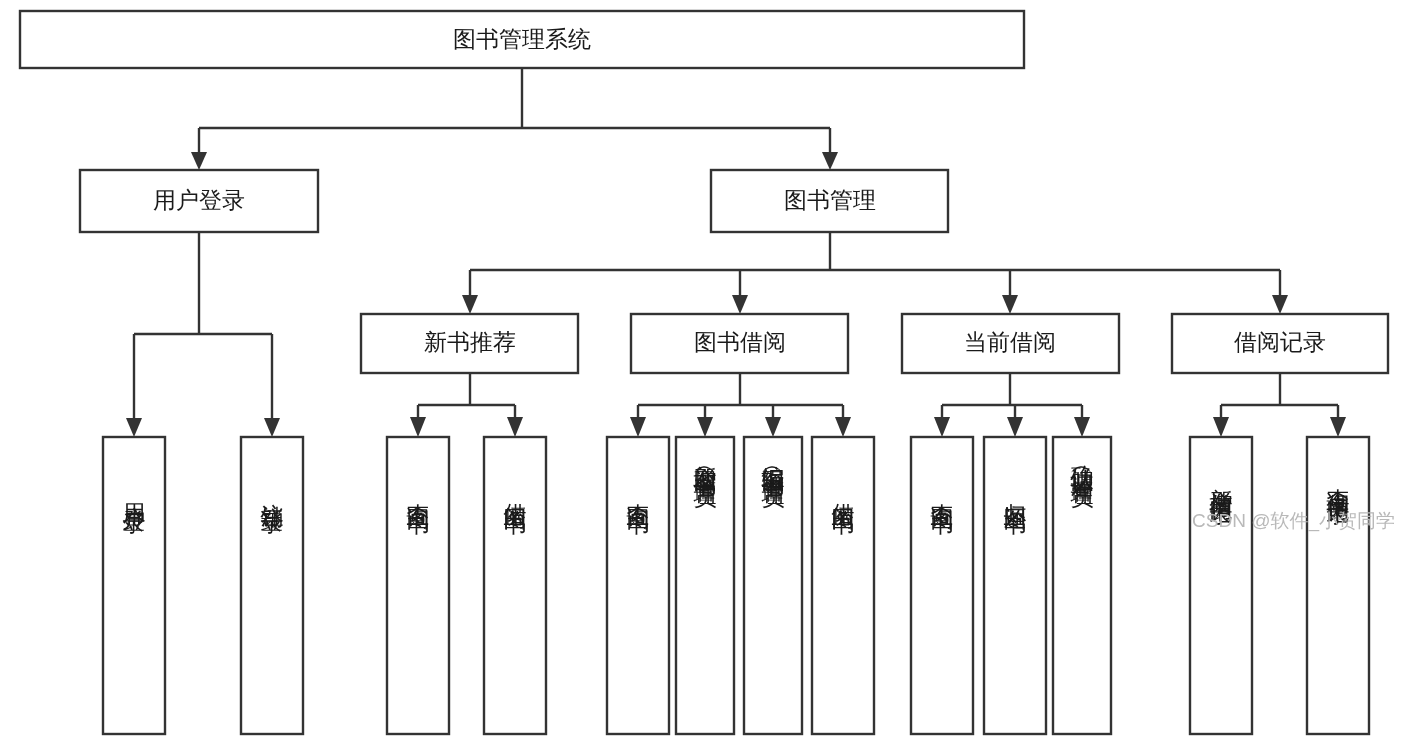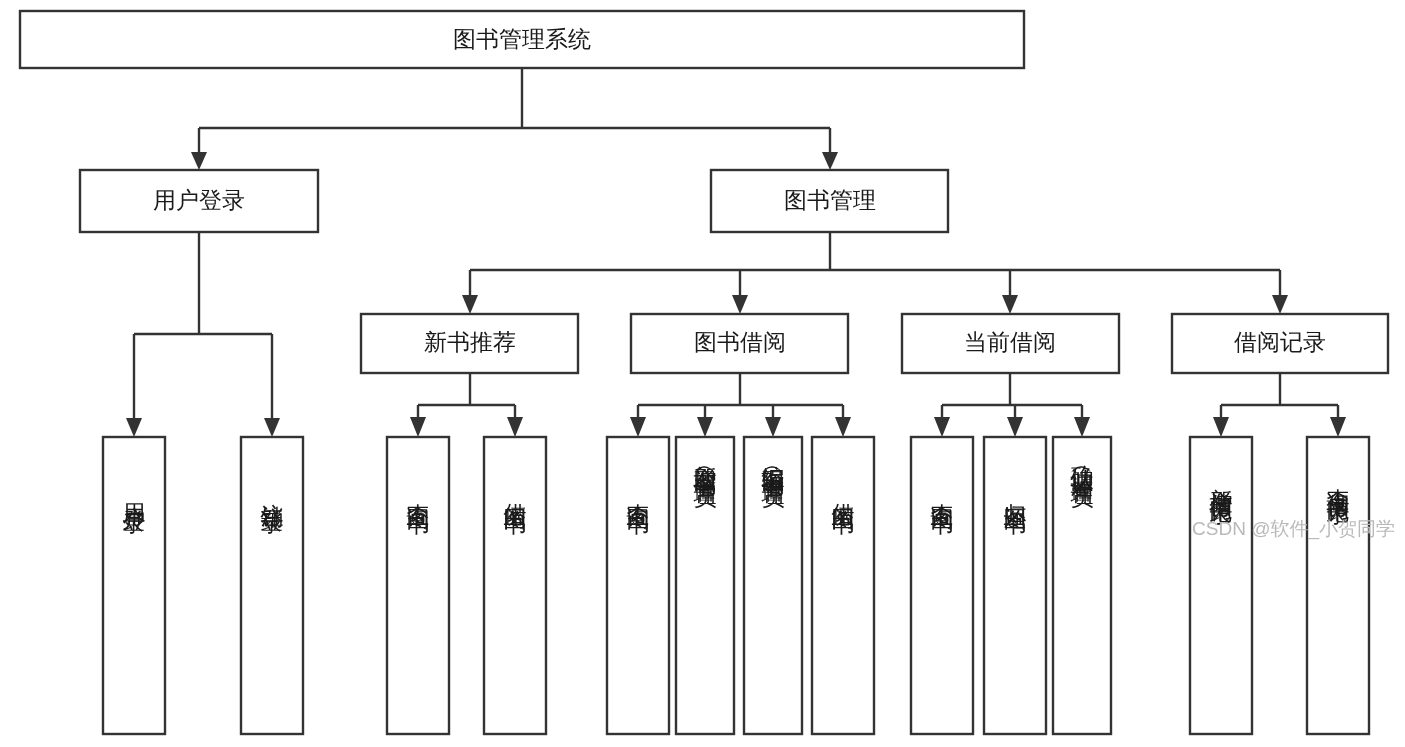--- a/index.html
+++ b/index.html
@@ -62,21 +62,21 @@
     font-family: "Liberation Sans", "DejaVu Sans", sans-serif;
     font-size: 23px;
     line-height: 1;
     color: #1a1a1a;
     letter-spacing: 3px;
     white-space: nowrap;
   }
   .watermark {
     position: absolute;
     right: 10px;
-    bottom: 4px;
+    bottom: 12px;
     font-family: "Liberation Sans", "DejaVu Sans", sans-serif;
     font-size: 19px;
     color: #b9b9b9;
     white-space: nowrap;
     user-select: none;
     margin-left: 21px;
   }
 </style>
 </head>
 <body>

